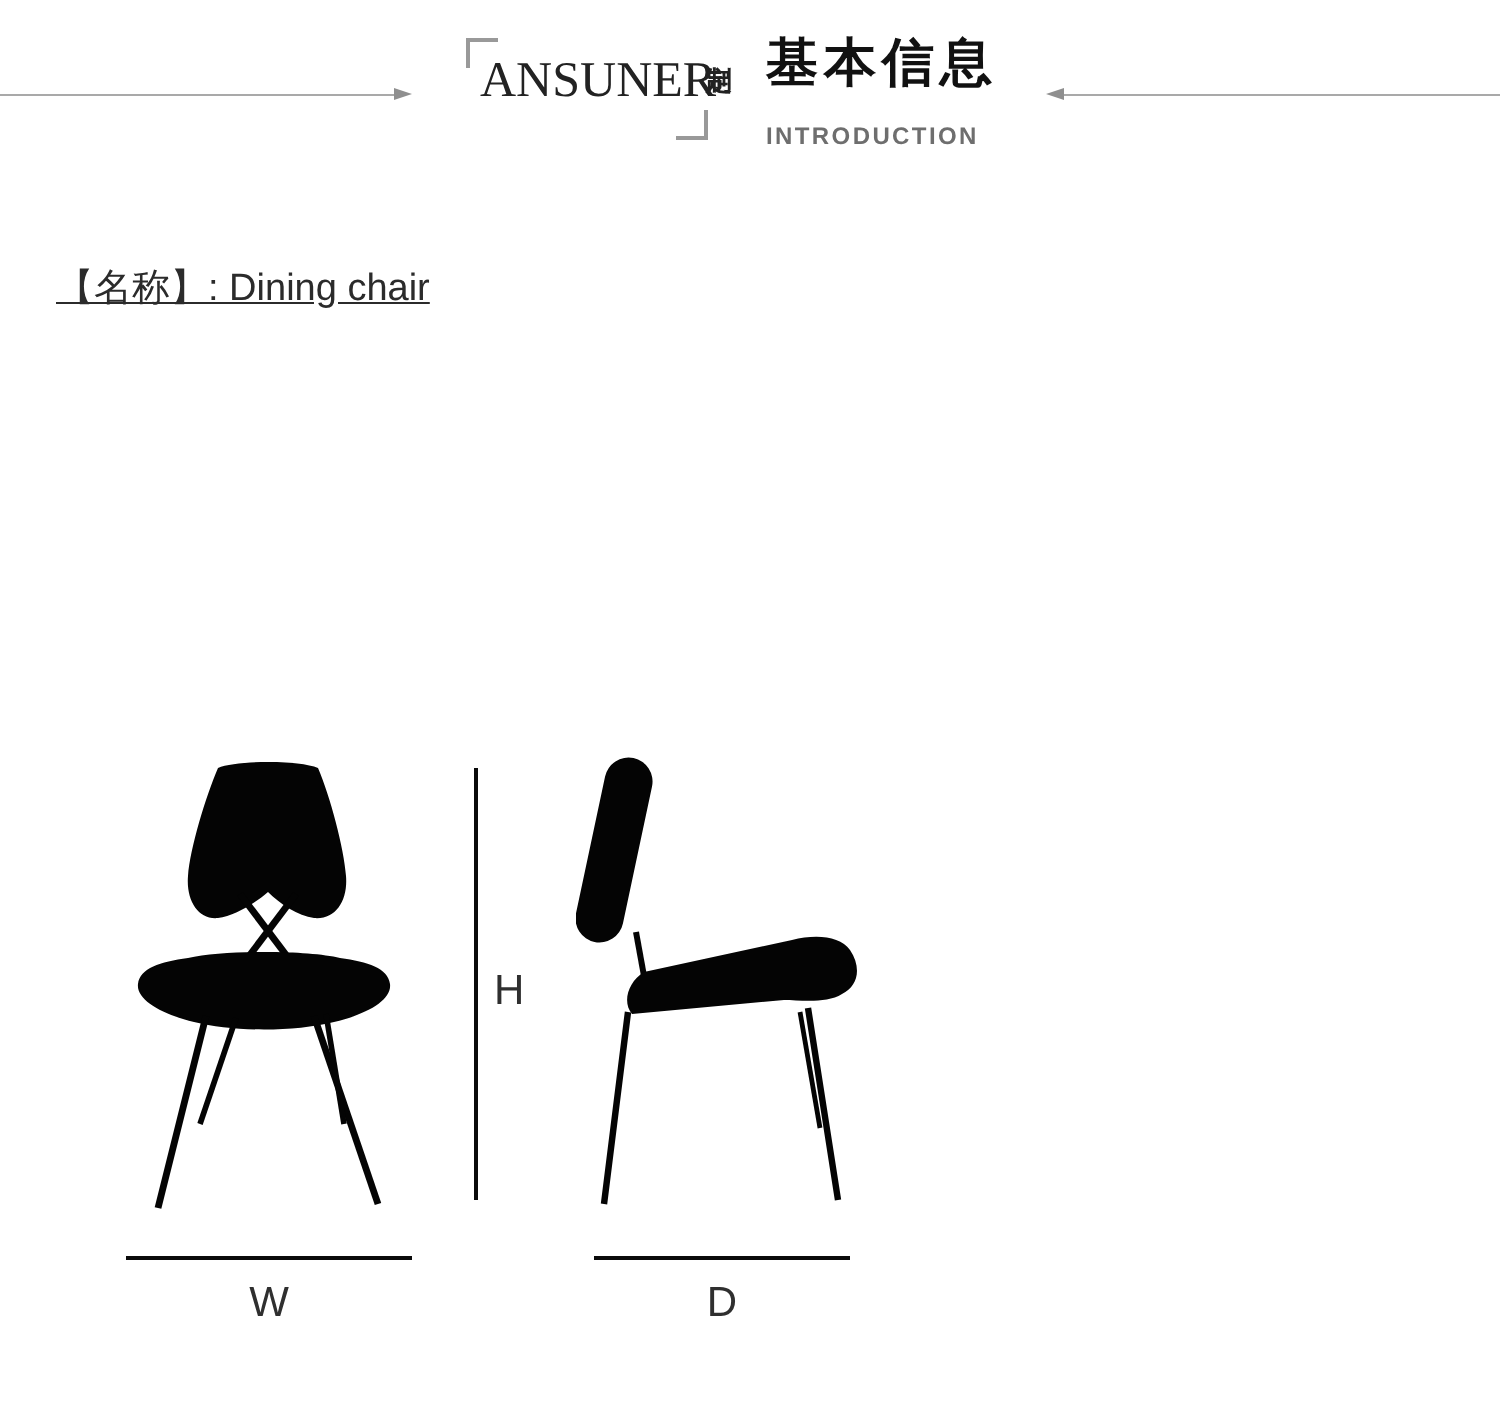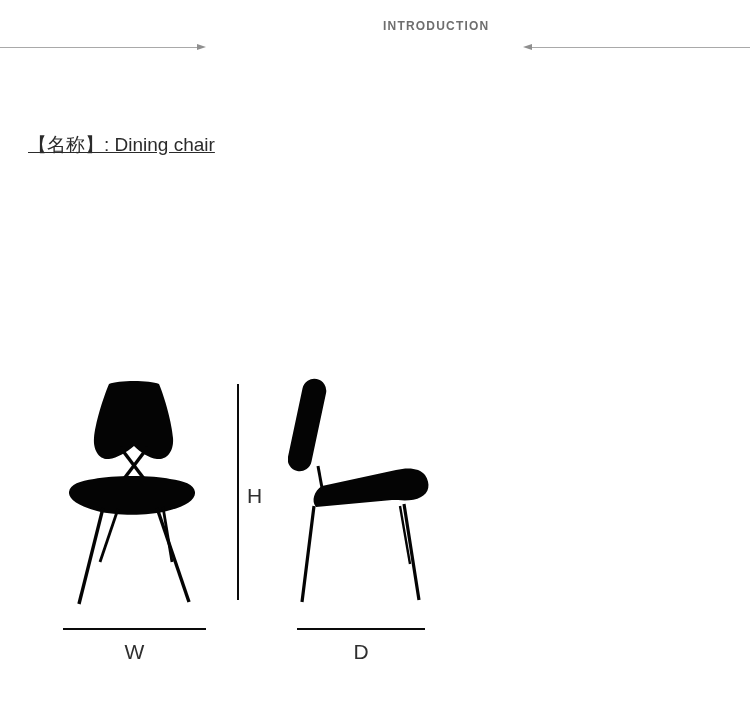--- a/index.html
+++ b/index.html
@@ -21,21 +21,21 @@
   .brand{
     position:absolute;left:7px;top:14px;font-family:"Liberation Serif","DejaVu Serif",serif;
     font-size:25px;line-height:28px;color:#222;letter-spacing:0px;white-space:nowrap;
   }
   .brand-suffix{
     position:absolute;left:119px;top:9px;writing-mode:vertical-rl;text-orientation:upright;
     font-size:13px;line-height:15px;letter-spacing:1px;color:#222;font-weight:bold;
   }
   .title-block{position:absolute;left:383px;top:16px;}
   .title-block h1{margin:0;font-size:26px;line-height:31px;letter-spacing:3px;color:#111;font-weight:bold;}
-  .subtitle{margin-top:3px;font-size:12px;letter-spacing:1.2px;color:#6e6e6e;font-weight:bold;text-align:right;}
+  .subtitle{margin-top:14px;font-size:12px;letter-spacing:1.2px;color:#6e6e6e;font-weight:bold;}
   
   .spec{position:absolute;left:28px;font-size:19px;color:#2b2b2b;white-space:nowrap;line-height:28px;text-decoration:underline;}
   .spec.name{top:131px;}
   .spec.model{top:173px;}
   .spec.mat1{top:218px;}
   .spec.mat2{top:252px;left:27px;}
   .spec.size{top:292px;}
   
   .chair-svg{position:absolute;}
   .chair-front{left:66px;top:376px;}
@@ -54,22 +54,29 @@
 </head>
 <body>
 
 <div class="page">
 
   <div class="hline left"></div>
   <div class="arrowhead right-pt"></div>
   <div class="hline right"></div>
   <div class="arrowhead left-pt"></div>
 
+  <div class="logo">
+    <span class="bracket tl"></span>
+    <span class="brand">ANSUNER</span>
+    <span class="brand-suffix">定制</span>
+    <span class="bracket br"></span>
+  </div>
 
   <div class="title-block">
+    <h1>基本信息</h1>
     <div class="subtitle">INTRODUCTION</div>
   </div>
 
   <div class="spec name">【名称】: Dining chair</div>
 
   <svg class="chair-svg chair-front" width="132" height="232" viewBox="0 0 132 232" xmlns="http://www.w3.org/2000/svg">
 
     <path class="ink" d="M 43 8
       C 52 4, 84 4, 93 8
       C 99 22, 106 48, 107 62

